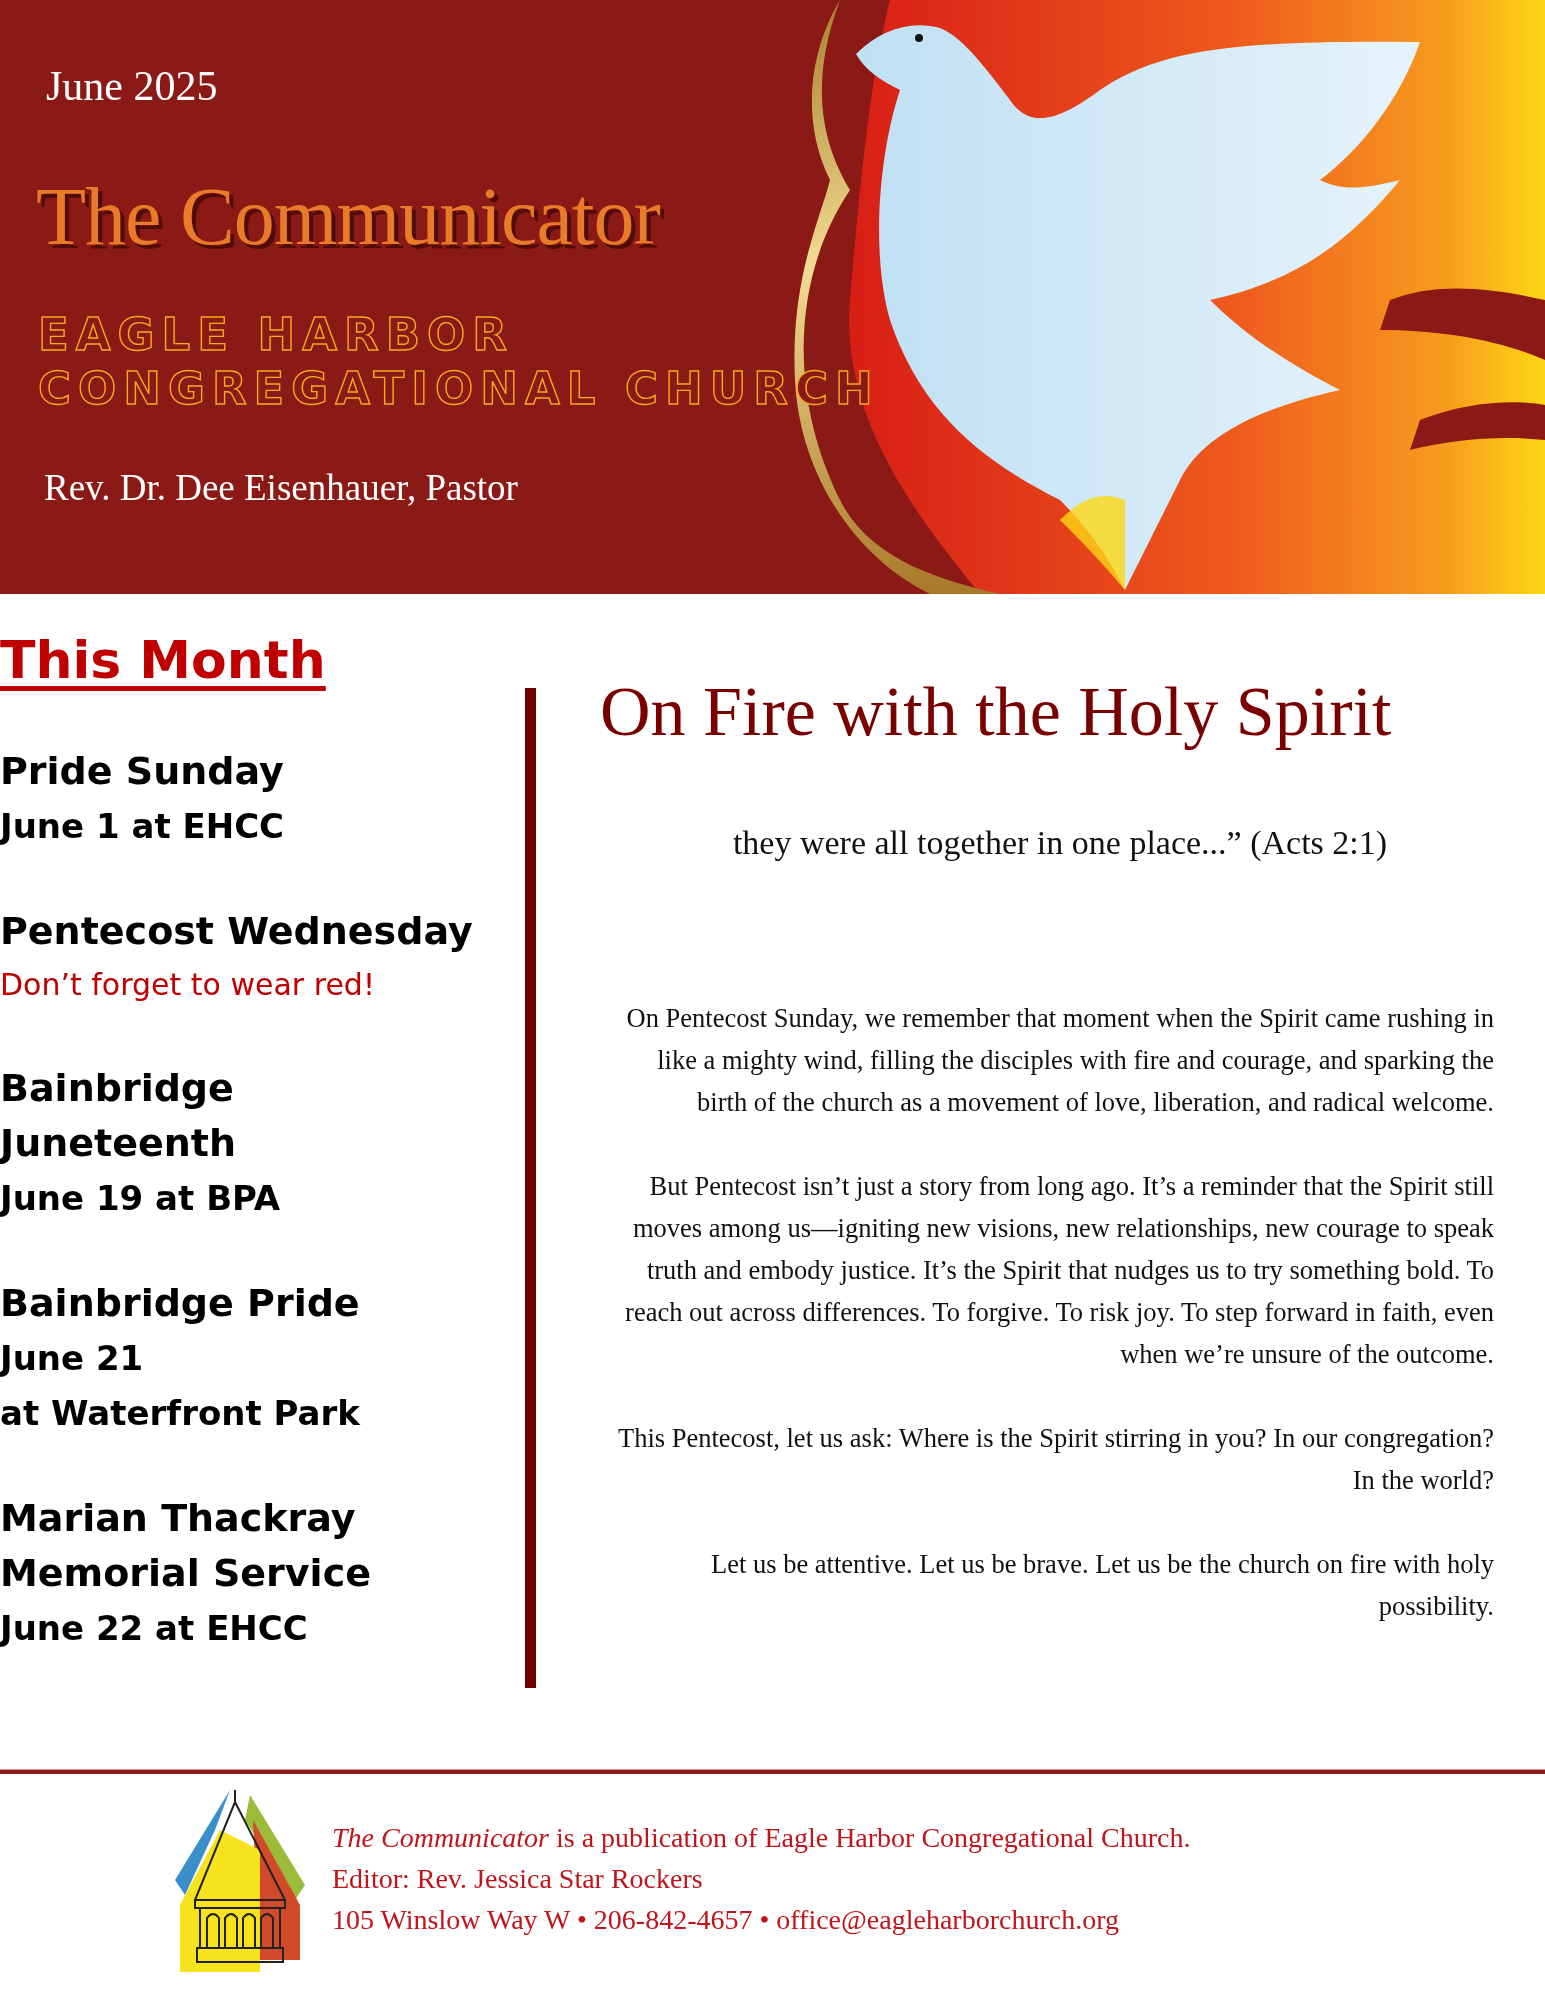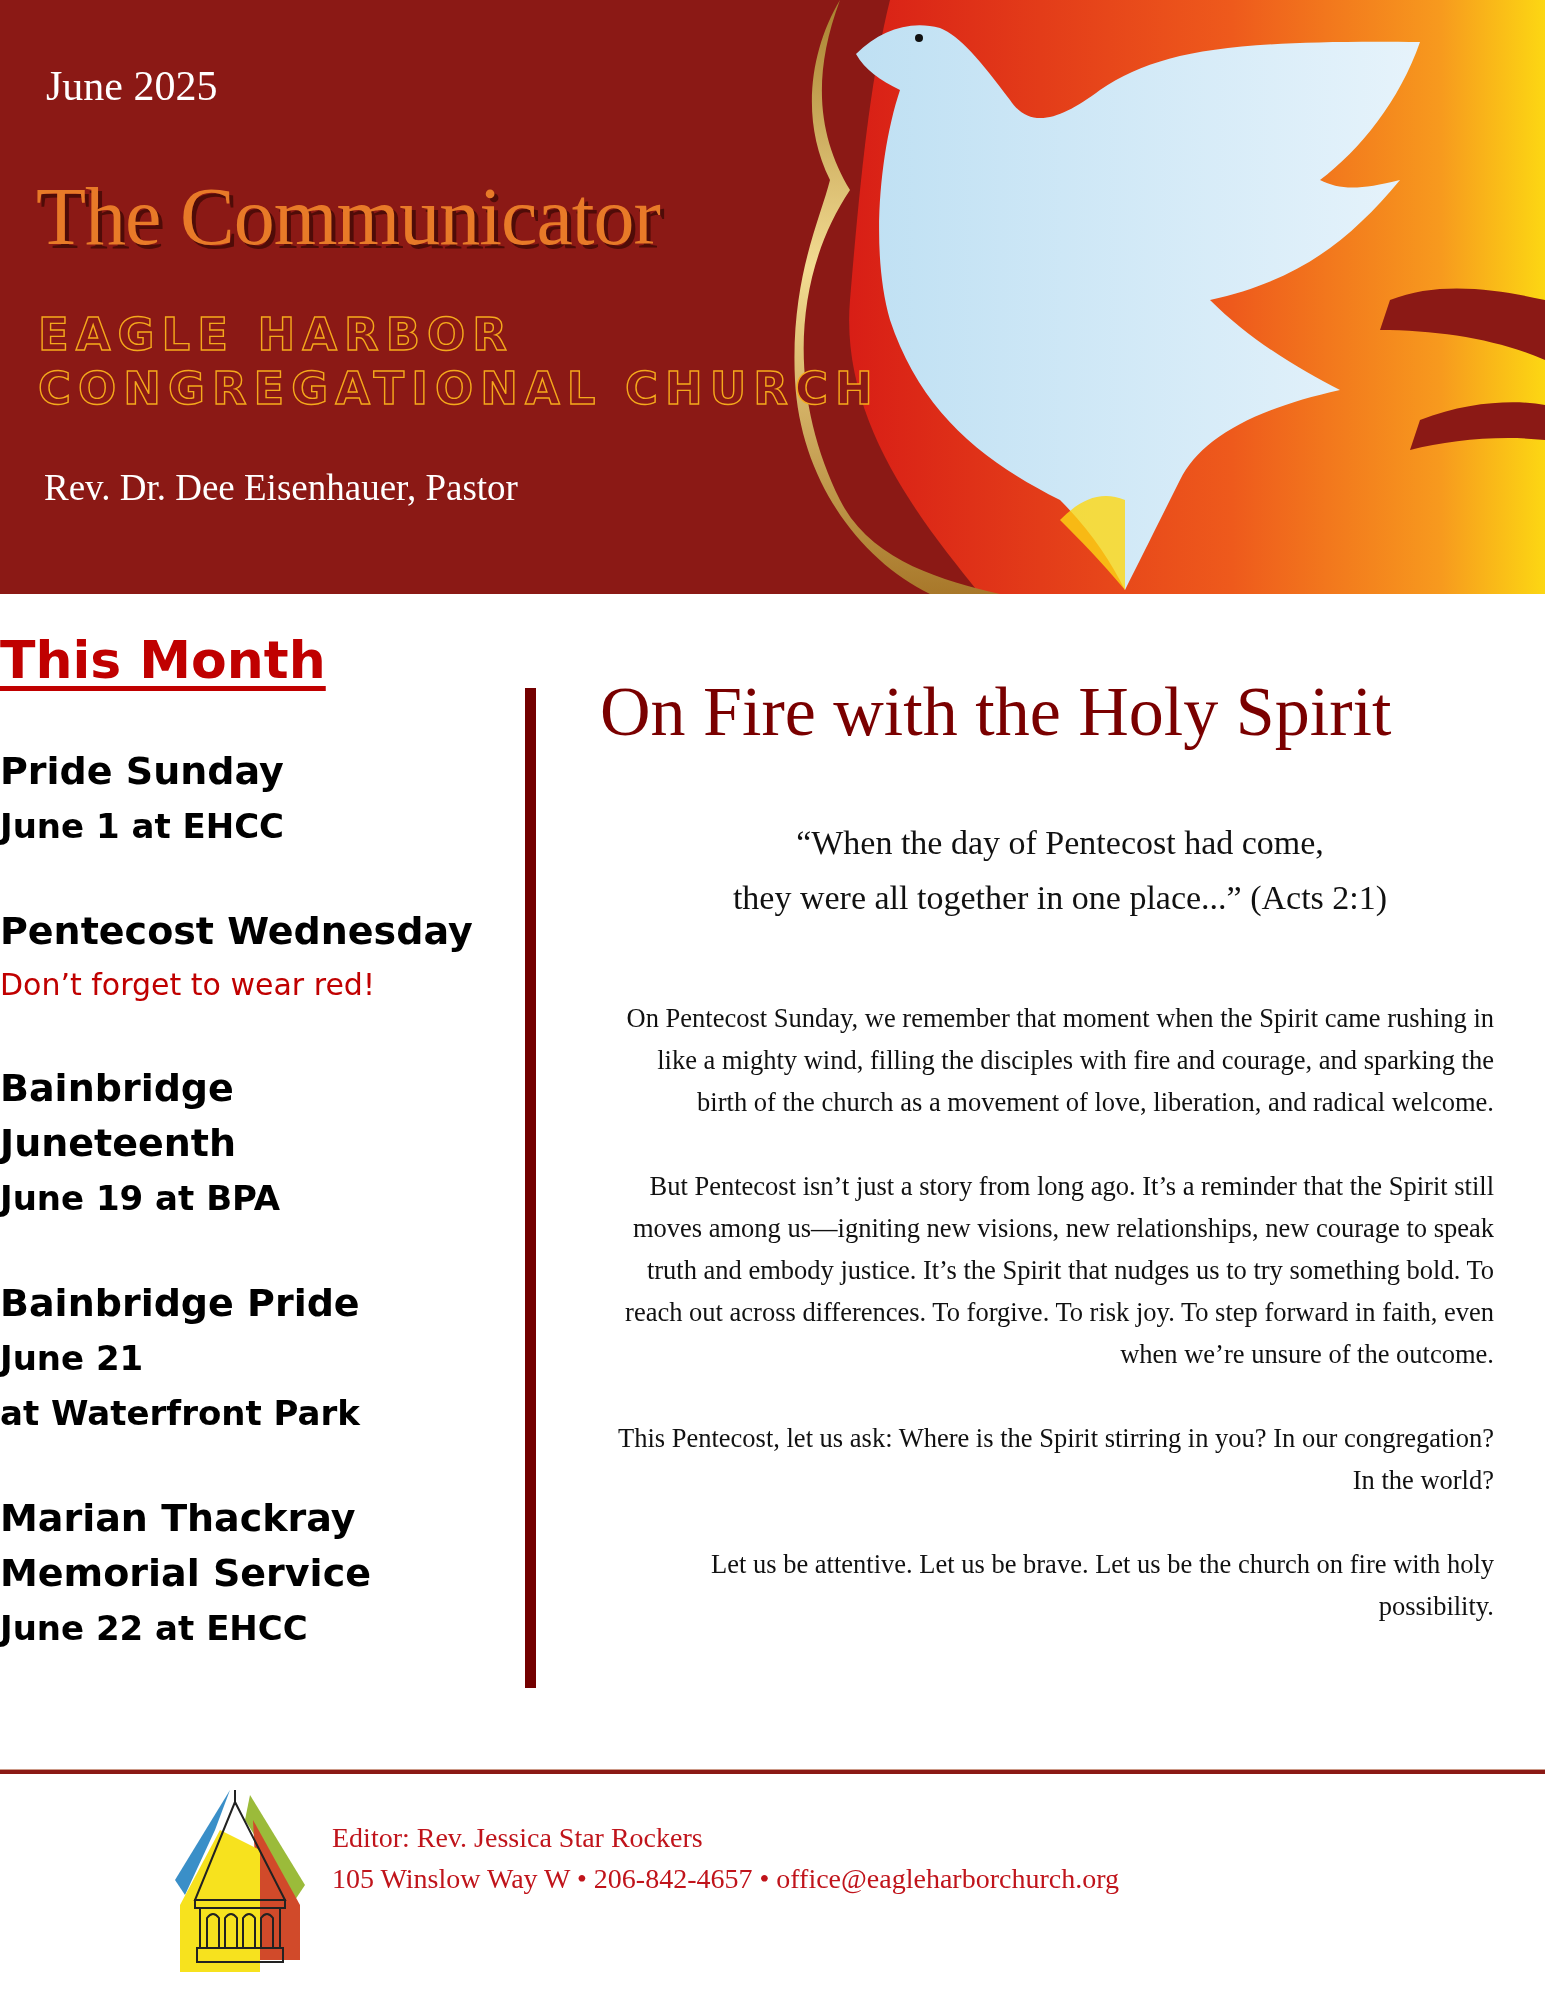--- a/index.html
+++ b/index.html
@@ -98,21 +98,20 @@
     <div class="event-title">Marian Thackray</div>
     <div class="event-title">Memorial Service</div>
     <div class="event-line">June 22 at EHCC</div>
   </div>
 </div>
 
 <div class="abs divider-bar"></div>
 
 <div class="abs article-title">On Fire with the Holy Spirit</div>
 <div class="abs quote">
-  <div>“When the day of Pentecost had come,</div>
   <div>they were all together in one place...” (Acts 2:1)</div>
 </div>
 <div class="abs body-text">
   <p>On Pentecost Sunday, we remember that moment when the Spirit came rushing in like a mighty wind, filling the disciples with fire and courage, and sparking the birth of the church as a movement of love, liberation, and radical welcome.</p>
   <p>But Pentecost isn’t just a story from long ago. It’s a reminder that the Spirit still moves among us—igniting new visions, new relationships, new courage to speak truth and embody justice. It’s the Spirit that nudges us to try something bold. To reach out across differences. To forgive. To risk joy. To step forward in faith, even when we’re unsure of the outcome.</p>
   <p>This Pentecost, let us ask: Where is the Spirit stirring in you? In our congregation? In the world?</p>
   <p style="white-space:pre-wrap"> Let us be attentive. Let us be brave. Let us be the church on fire with holy possibility.</p>
 </div>
 
 <div class="abs footer-rule"></div>
@@ -122,15 +121,16 @@
   <polygon points="78,30 125,115 125,170 85,170" fill="#d14a2a"></polygon>
   <polygon points="45,40 5,115 5,182 85,182 85,60" fill="#f7e21e"></polygon>
   <polygon points="60,12 20,110 110,110" fill="none" stroke="#222" stroke-width="2"></polygon>
   <line x1="60" y1="0" x2="60" y2="15" stroke="#222" stroke-width="2"></line>
   <rect x="20" y="110" width="90" height="8" fill="none" stroke="#222" stroke-width="2"></rect>
   <rect x="25" y="118" width="80" height="40" fill="none" stroke="#222" stroke-width="2"></rect>
   <path d="M32 158 V128 Q38 120 44 128 V158 M50 158 V128 Q56 120 62 128 V158 M68 158 V128 Q74 120 80 128 V158 M86 158 V128 Q92 120 98 128 V158" fill="none" stroke="#222" stroke-width="2"></path>
   <rect x="22" y="158" width="86" height="14" fill="none" stroke="#222" stroke-width="2"></rect>
 </svg>
 <div class="abs footer-text">
+  <div><em>The Communicator</em><span> is a publication of Eagle Harbor Congregational Church.</span></div>
   <div>Editor: Rev. Jessica Star Rockers</div>
   <div>105 Winslow Way W • 206-842-4657 • office@eagleharborchurch.org</div>
 </div>
 
 </body></html>

